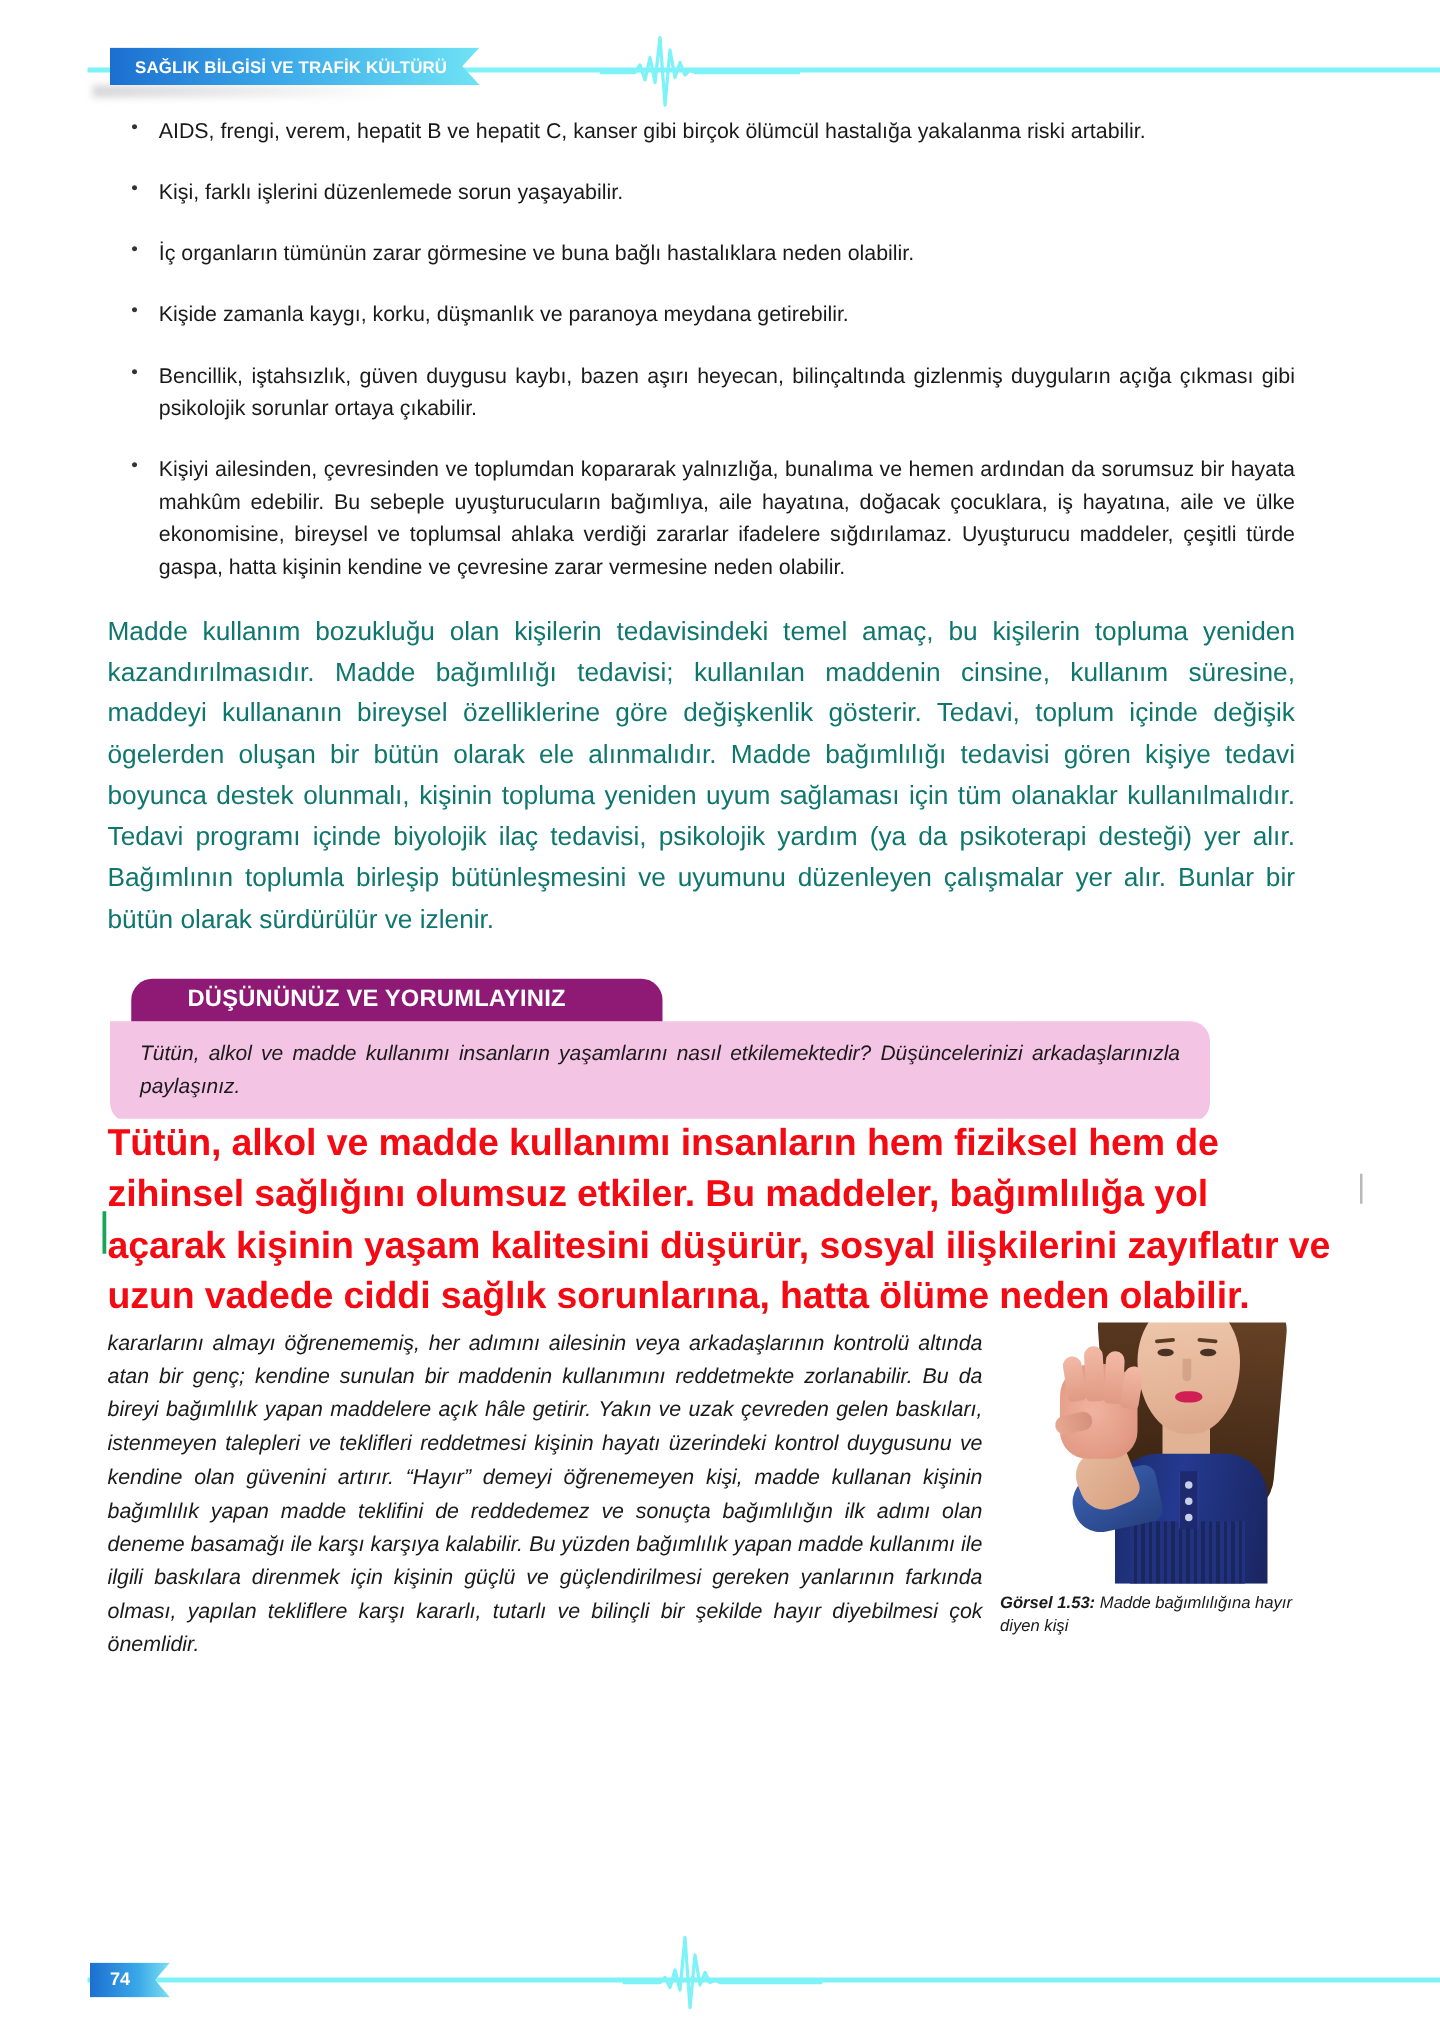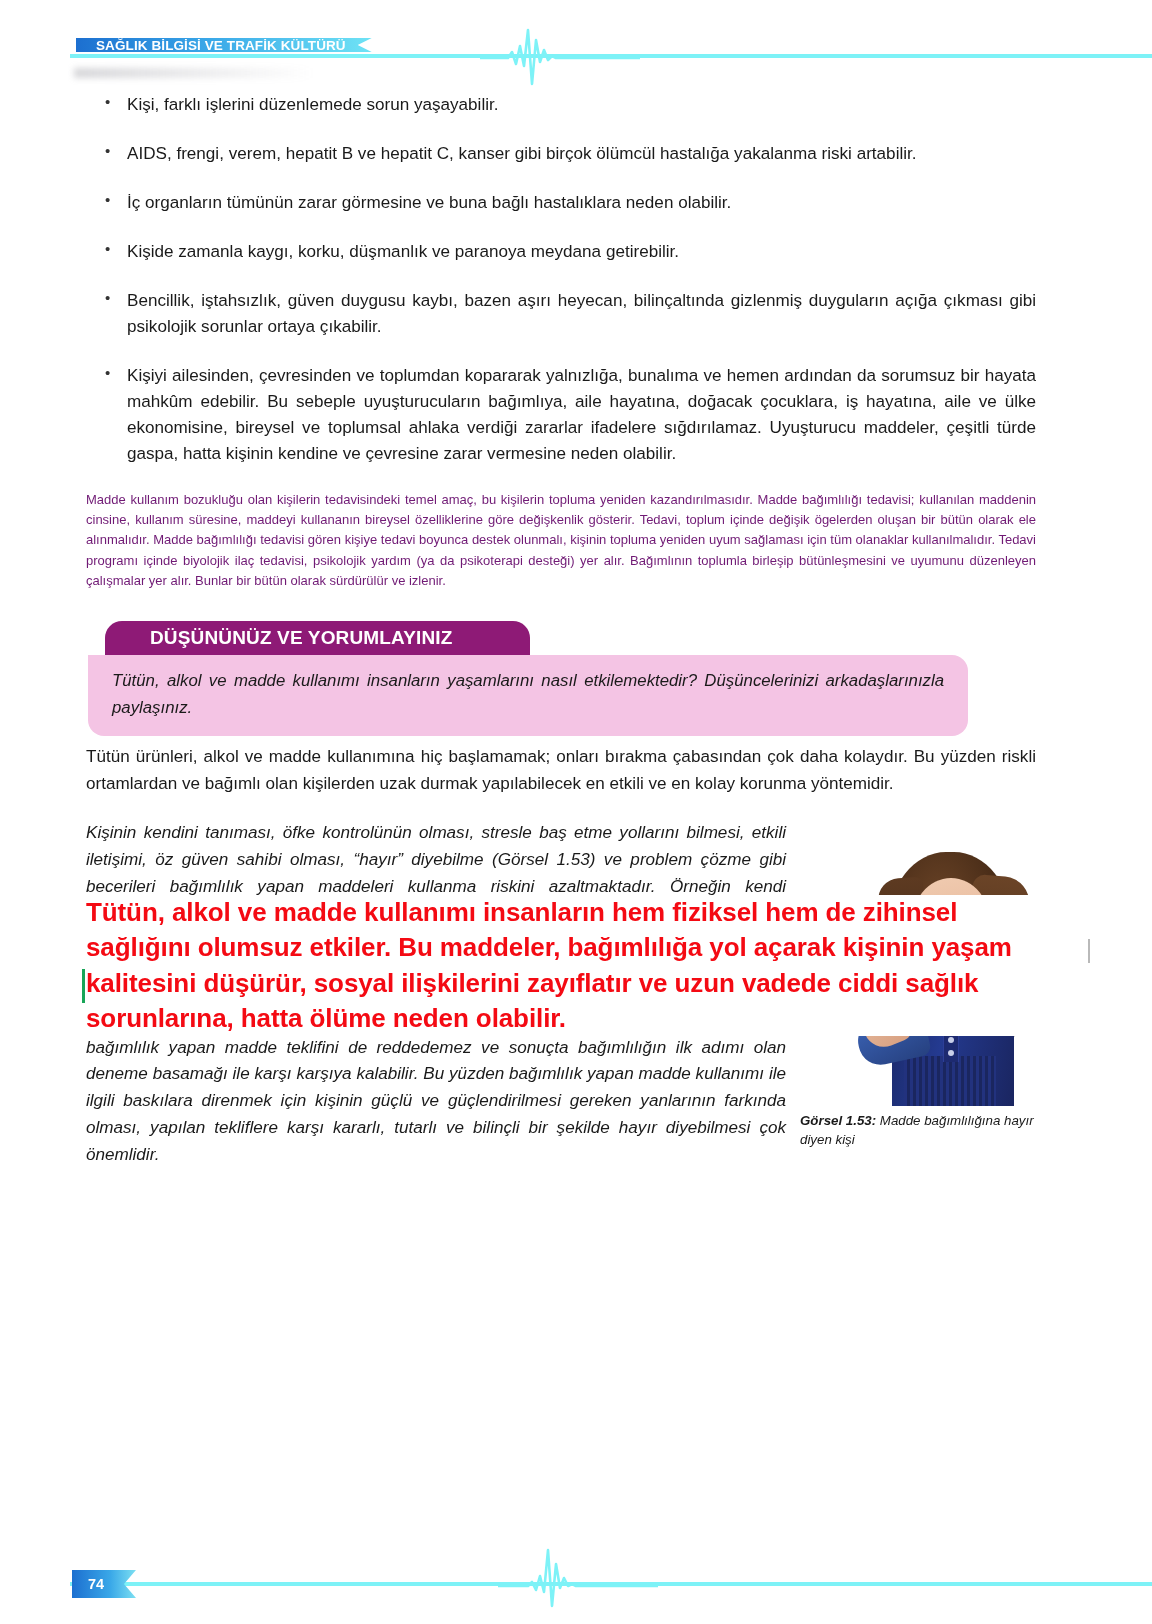--- a/index.html
+++ b/index.html
@@ -40,23 +40,23 @@
   .header-ecg {
     position: absolute;
     left: 480px;
     top: 22px;
     width: 160px;
     height: 72px;
   }
 
   .header-tab {
     position: absolute;
-    left: 76px;
+    left: 88px;
     top: 38px;
-    height: 14px;
+    height: 30px;
     padding: 0 26px 0 20px;
     display: flex;
     align-items: center;
     background: linear-gradient(90deg, #1c6fd0 0%, #3aa8e8 45%, #6fe3f5 100%);
     clip-path: polygon(0 0, 100% 0, calc(100% - 14px) 50%, 100% 100%, 0 100%);
   }
 
   .header-tab span {
     color: #ffffff;
     font-size: 13.5px;
@@ -106,23 +106,23 @@
     position: absolute;
     left: 19px;
     top: -1px;
     font-size: 15px;
     color: #333333;
   }
 
   .body-para {
     margin: 20px 0 0 86px;
     width: 950px;
-    font-size: 13px;
+    font-size: 21px;
     line-height: 1.565;
-    color: #701a75;
+    color: #0f766e;
     text-align: justify;
   }
 
   
   .think-wrap {
     position: relative;
     margin: 30px 0 0 0;
     width: 1152px;
   }
 
@@ -166,21 +166,21 @@
   .answer-block {
     position: absolute;
     left: 86px;
     top: 895px;
     width: 980px;
     z-index: 5;
     background: #ffffff;
   }
 
   .answer-block p {
-    font-size: 26px;
+    font-size: 30px;
     line-height: 1.36;
     font-weight: bold;
     color: #f40a13;
     letter-spacing: -0.1px;
   }
 
   .answer-caret {
     position: absolute;
     left: -4px;
     top: 74px;
@@ -461,22 +461,22 @@
     </svg>
     <div class="header-tab-shadow"></div>
     <div class="header-tab">
       <span>SAĞLIK BİLGİSİ VE TRAFİK KÜLTÜRÜ</span>
     </div>
   </div>
 
   <div class="content">
 
     <ul class="bullet-list">
+      <li class="bullet-item">AIDS, frengi, verem, hepatit B ve hepatit C, kanser gibi birçok ölümcül hastalığa yakalanma riski artabilir.</li>
       <li class="bullet-item">Kişi, farklı işlerini düzenlemede sorun yaşayabilir.</li>
-      <li class="bullet-item">AIDS, frengi, verem, hepatit B ve hepatit C, kanser gibi birçok ölümcül hastalığa yakalanma riski artabilir.</li>
       <li class="bullet-item">İç organların tümünün zarar görmesine ve buna bağlı hastalıklara neden olabilir.</li>
       <li class="bullet-item">Kişide zamanla kaygı, korku, düşmanlık ve paranoya meydana getirebilir.</li>
       <li class="bullet-item">Bencillik, iştahsızlık, güven duygusu kaybı, bazen aşırı heyecan, bilinçaltında gizlenmiş duyguların açığa çıkması gibi psikolojik sorunlar ortaya çıkabilir.</li>
       <li class="bullet-item">Kişiyi ailesinden, çevresinden ve toplumdan kopararak yalnızlığa, bunalıma ve hemen ardından da sorumsuz bir hayata mahkûm edebilir. Bu sebeple uyuşturucuların bağımlıya, aile hayatına, doğacak çocuklara, iş hayatına, aile ve ülke ekonomisine, bireysel ve toplumsal ahlaka verdiği zararlar ifadelere sığdırılamaz. Uyuşturucu maddeler, çeşitli türde gaspa, hatta kişinin kendine ve çevresine zarar vermesine neden olabilir.</li>
     </ul>
 
     <p class="body-para">Madde kullanım bozukluğu olan kişilerin tedavisindeki temel amaç, bu kişilerin topluma yeniden kazandırılmasıdır. Madde bağımlılığı tedavisi; kullanılan maddenin cinsine, kullanım süresine, maddeyi kullananın bireysel özelliklerine göre değişkenlik gösterir. Tedavi, toplum içinde değişik ögelerden oluşan bir bütün olarak ele alınmalıdır. Madde bağımlılığı tedavisi gören kişiye tedavi boyunca destek olunmalı, kişinin topluma yeniden uyum sağlaması için tüm olanaklar kullanılmalıdır. Tedavi programı içinde biyolojik ilaç tedavisi, psikolojik yardım (ya da psikoterapi desteği) yer alır. Bağımlının toplumla birleşip bütünleşmesini ve uyumunu düzenleyen çalışmalar yer alır. Bunlar bir bütün olarak sürdürülür ve izlenir.</p>
 
     <div class="think-wrap">
       <div class="think-banner">

